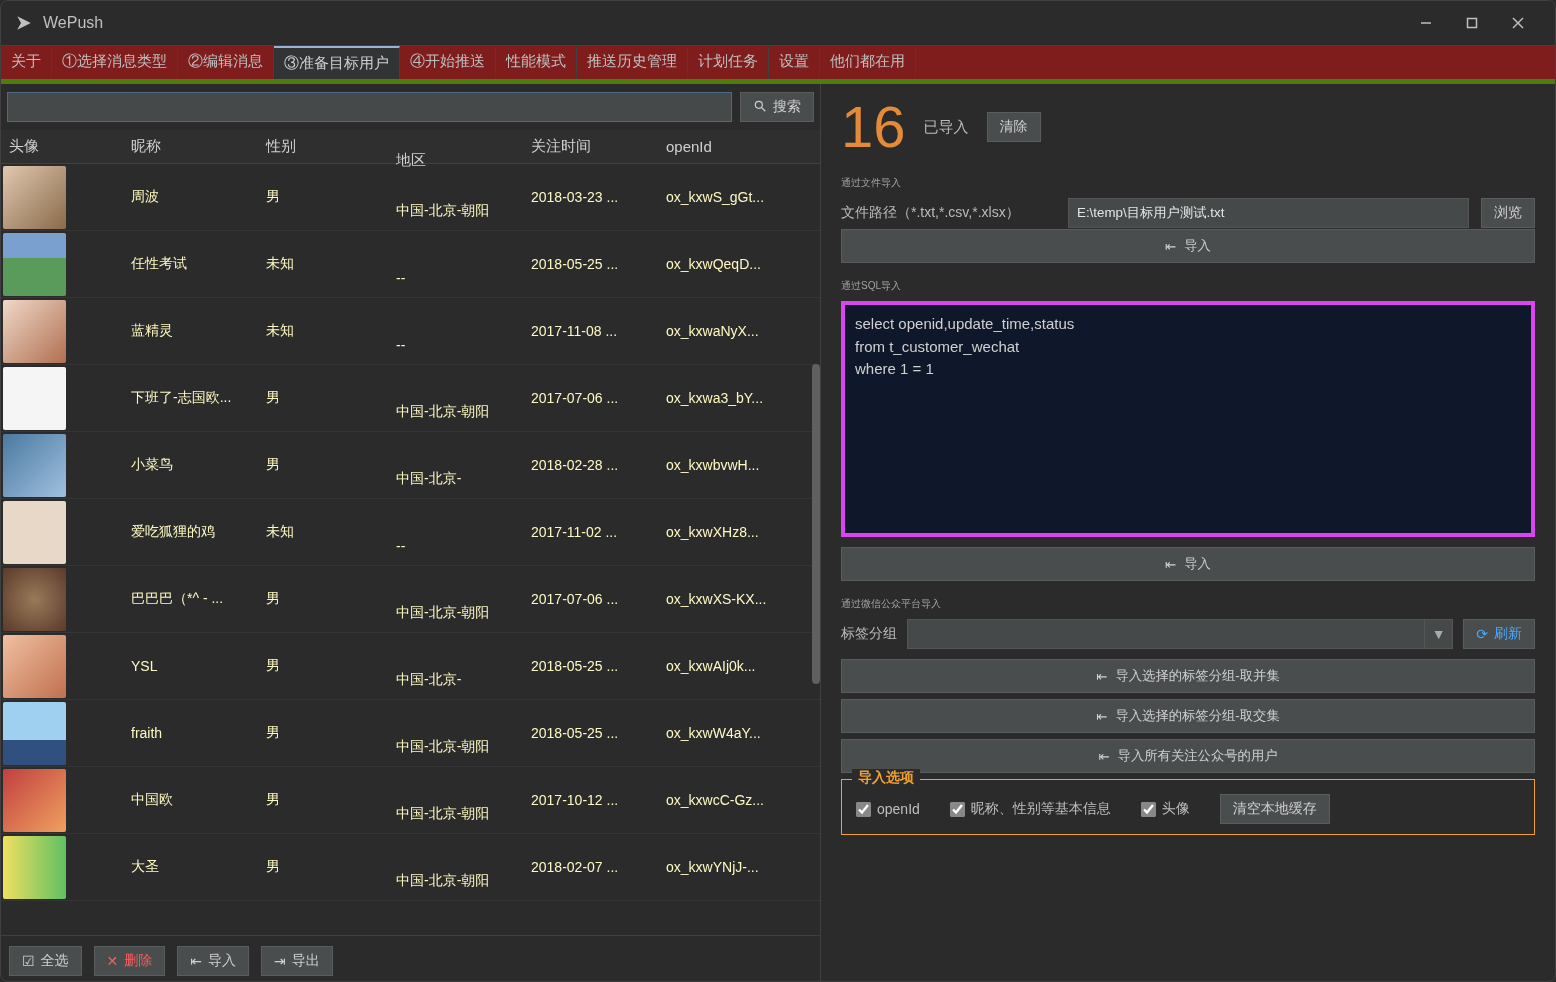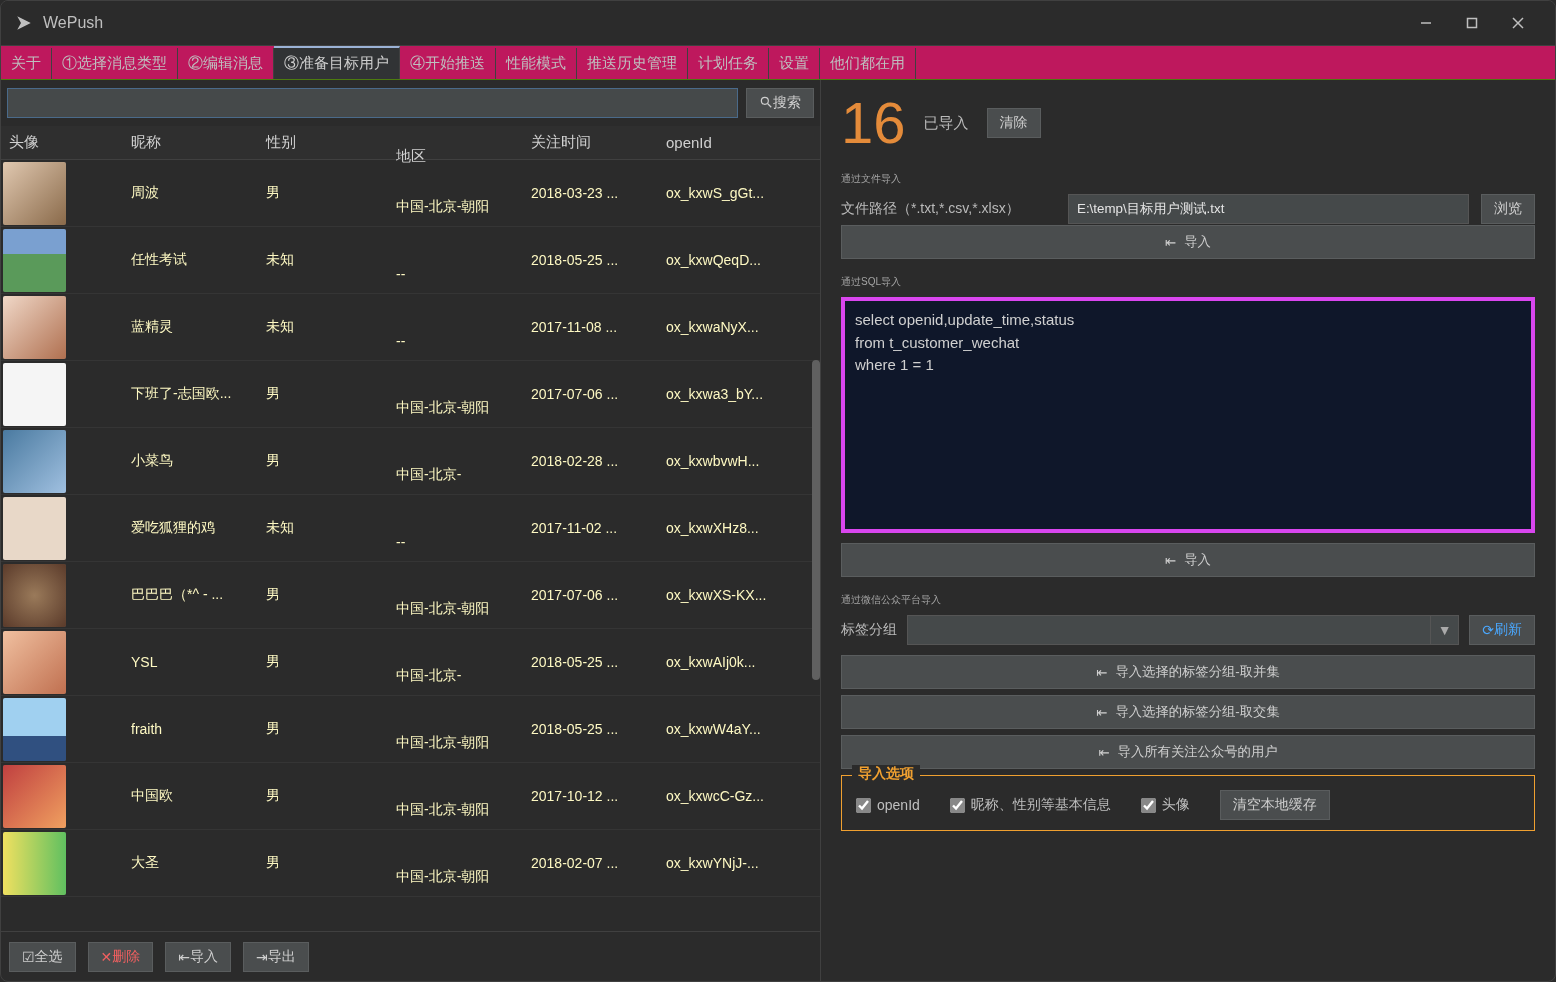--- a/index.html
+++ b/index.html
@@ -23,23 +23,22 @@
     text-align: right;
   }
   .titlebar .logo { width:18px; height:18px; margin-right:10px; display:flex; align-items:center; justify-content:center;}
   .titlebar .title { font-size: 16px; color:#bfbfbf;}
   .titlebar .spacer { flex:1; }
   .win-btn { width:46px; height:40px; display:flex; align-items:center; justify-content:center; color:#bbbbbb; font-size:14px;}
 
   .tabs {
     display:flex;
     border-top:1px solid #404040;
-    border-bottom:1px solid #4d7c0f;
-    background:#be185d;
-    align-items:flex-end;
+    border-bottom:5px solid #4d7c0f;
+    background:#7f1d1d;
   }
   .tab {
     padding: 6px 10px;
     font-size:15px;
     color:#bfbfbf;
     border-right:1px solid #404040;
     cursor:pointer;
   }
   .tab.active { border-top:2px solid #9bb2d6; background:#313335; color:#d0d0d0; }
 
@@ -68,20 +67,21 @@
     outline:none;
   }
   .btn {
     background:#4a4d4e;
     border:1px solid #5a5d5e;
     color:#cfcfcf;
     height:30px;
     padding:0 12px;
     display:inline-flex;
     align-items:center;
+    gap:6px;
     cursor:pointer;
     font-size:14px;
   }
 
   .table-head {
     display:flex;
     background:#2f2f2f;
     border-bottom:1px solid #404040;
     height:34px;
     align-items:center;

